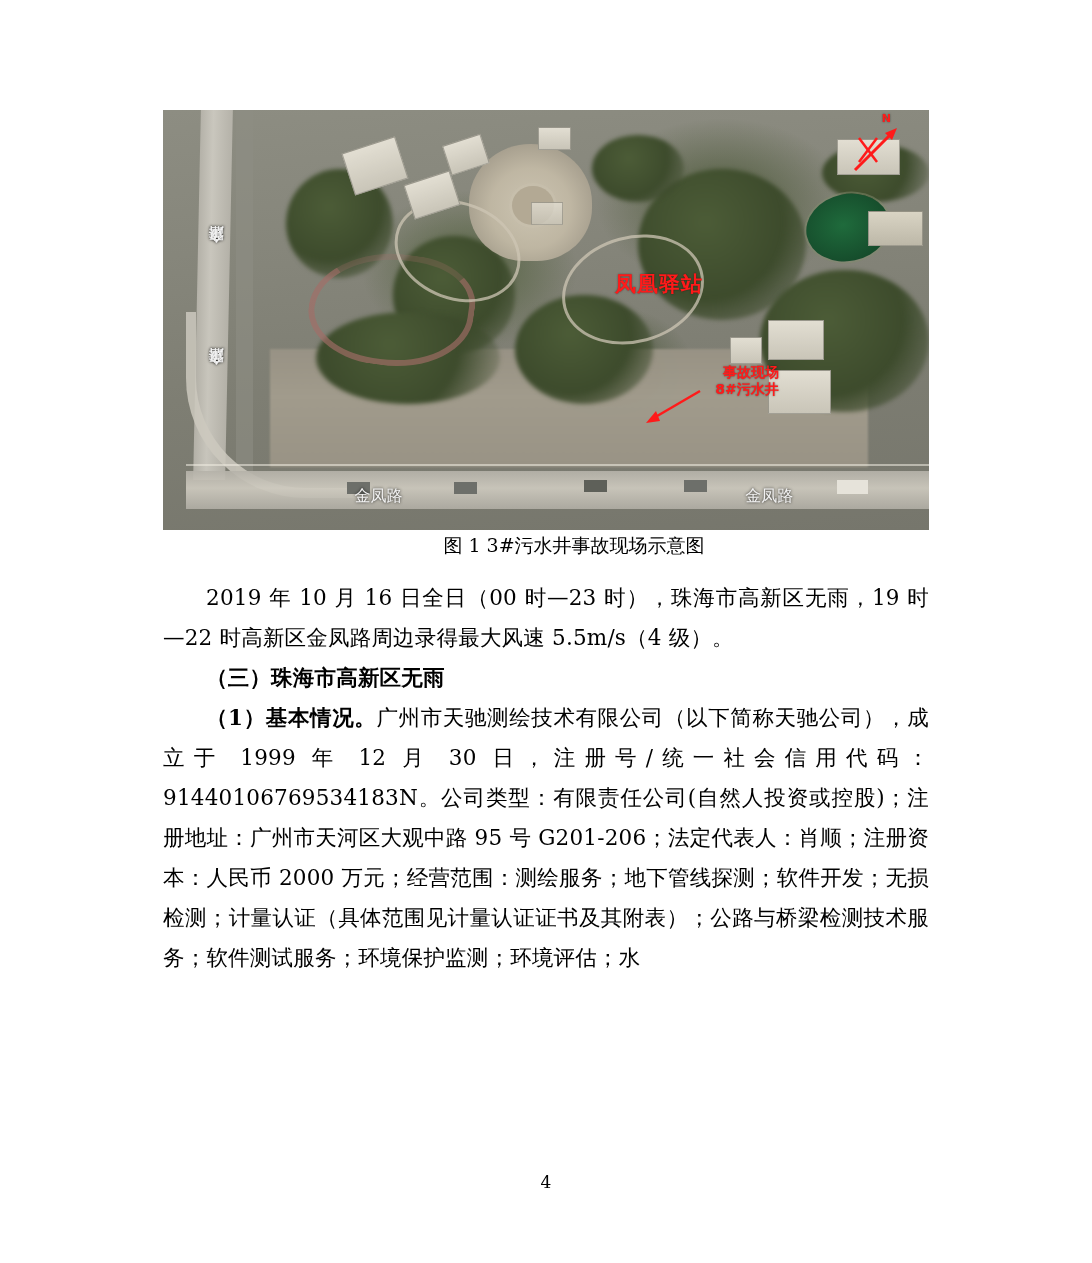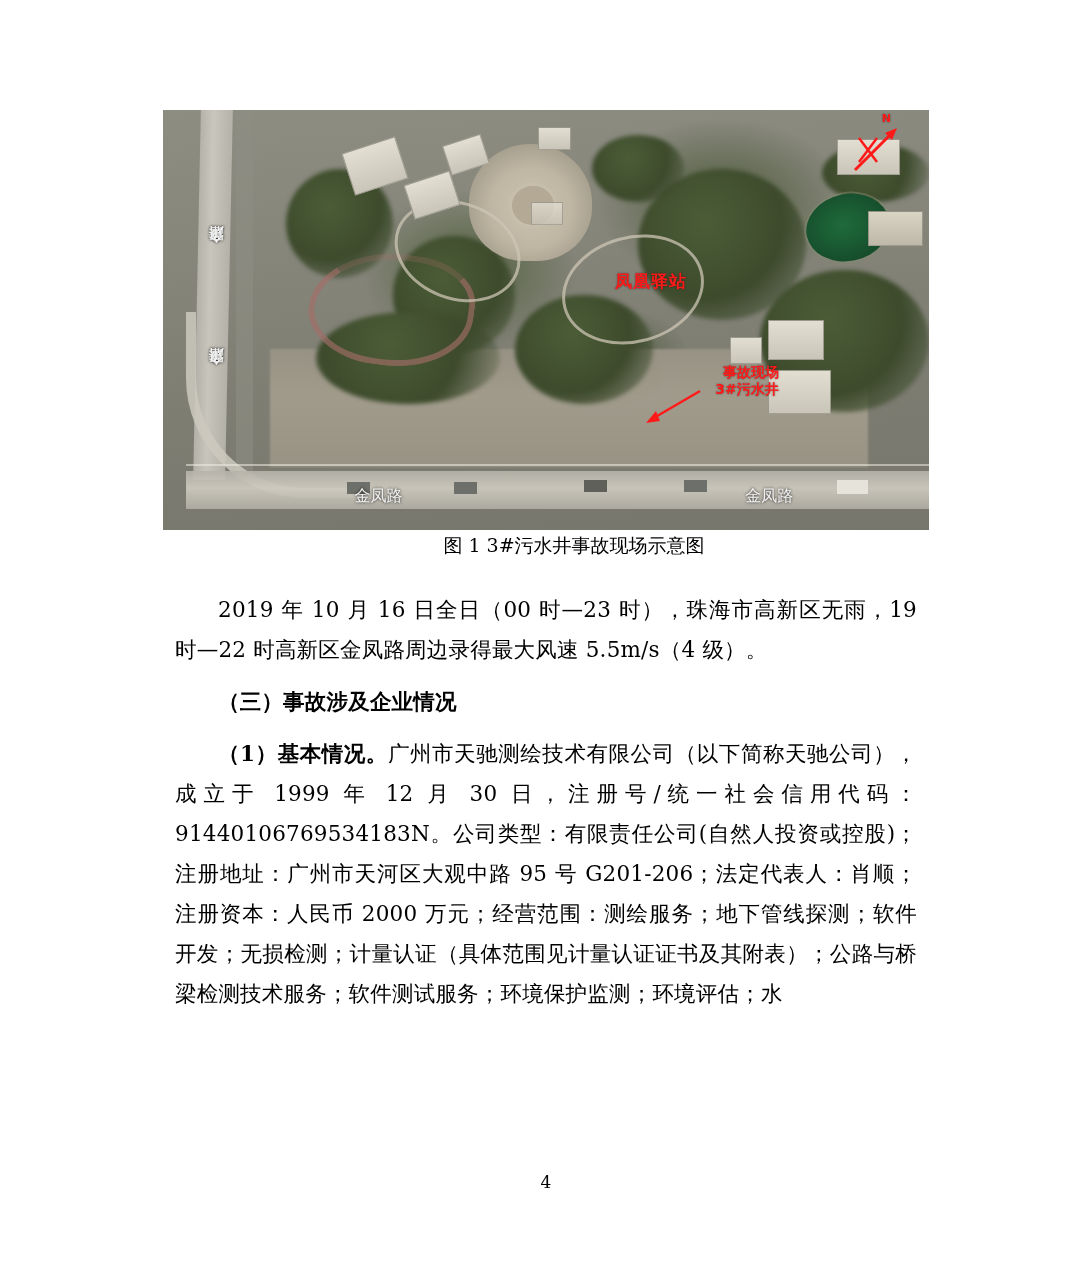--- a/index.html
+++ b/index.html
@@ -166,21 +166,21 @@
     letter-spacing: 1px;
   }
   .red-label {
     position: absolute;
     color: #ff1a1a;
     font-weight: bold;
     font-family: "DejaVu Sans", "Liberation Sans", sans-serif;
     text-shadow: 0 0 2px rgba(0,0,0,.5);
     white-space: nowrap;
   }
-  .red-label.big { font-size: 17px; letter-spacing: 1px; text-align: right; }
+  .red-label.big { font-size: 21px; letter-spacing: 1px; text-align: right; }
   .red-label.small { font-size: 14px; line-height: 1.25; text-align: center; margin-left: 20px; }
 
   .north-arrow {
     position: absolute;
     right: 26px;
     top: 12px;
     width: 62px;
     height: 60px;
   }
 
@@ -199,21 +199,21 @@
   .body-text {
     position: absolute;
     left: 163px;
     top: 578px;
     width: 766px;
     font-size: 21.5px;
     line-height: 40px;
     letter-spacing: .2px;
     text-align: justify;
   }
-  .p { margin: 12px; }
+  .p { margin: 0; }
   .indent { text-indent: 2em; }
   .bold { font-weight: bold; }
 
   .page-number {
     position: absolute;
     left: 0;
     top: 1172px;
     width: 1092px;
     text-align: center;
     font-size: 17px;
@@ -273,35 +273,35 @@
       <svg class="north-arrow" viewBox="0 0 62 60">
         <line x1="14" y1="48" x2="52" y2="10" stroke="#ff1a1a" stroke-width="3"></line>
         <polygon points="56,6 44,11 51,18" fill="#ff1a1a"></polygon>
         <line x1="18" y1="16" x2="36" y2="40" stroke="#ff1a1a" stroke-width="2.5"></line>
         <line x1="36" y1="16" x2="18" y2="40" stroke="#ff1a1a" stroke-width="2.5"></line>
       </svg>
       <div class="red-label" style="right:38px;top:2px;font-size:11px;">N</div>
 
       <div class="red-label big" style="left:59%;top:38%;">凤凰驿站</div>
       <div class="red-label small" style="left:70.5%;top:60.5%;">事故现场</div>
-      <div class="red-label small" style="left:69.5%;top:64.5%;">3#污水井</div>
+      <div class="red-label small" style="left:69.5%;top:64.5%;">8#污水井</div>
       <svg style="position:absolute;left:62%;top:66%;width:70px;height:42px;" viewBox="0 0 70 42">
         <line x1="62" y1="4" x2="14" y2="32" stroke="#ff1a1a" stroke-width="2.5"></line>
         <polygon points="8,36 22,34 18,24" fill="#ff1a1a"></polygon>
       </svg>
 
       <div class="map-road-label vert-label" style="left:5.6%;top:34%;">金唐路</div>
       <div class="map-road-label vert-label" style="left:5.6%;top:63%;">金唐路</div>
       <div class="map-road-label" style="left:25%;top:89.5%;">金凤路</div>
       <div class="map-road-label" style="left:76%;top:89.5%;">金凤路</div>
     </div>
   </div>
 
   <div class="fig-caption">图 1 3#污水井事故现场示意图</div>
 
   <div class="body-text">
     <p class="p indent">2019 年 10 月 16 日全日（00 时—23 时），珠海市高新区无雨，19 时—22 时高新区金凤路周边录得最大风速 5.5m/s（4 级）。</p>
-    <p class="p indent bold">（三）事故涉及企业情况</p>
+    <p class="p indent bold">（三）珠海市高新区无雨</p>
     <p class="p indent"><span class="bold">（1）基本情况。</span><span>广州市天驰测绘技术有限公司（以下简称天驰公司），成立于 1999 年 12 月 30 日，注册号/统一社会信用代码：91440106769534183N。公司类型：有限责任公司(自然人投资或控股)；注册地址：广州市天河区大观中路 95 号 G201-206；法定代表人：肖顺；注册资本：人民币 2000 万元；经营范围：测绘服务；地下管线探测；软件开发；无损检测；计量认证（具体范围见计量认证证书及其附表）；公路与桥梁检测技术服务；软件测试服务；环境保护监测；环境评估；水</span></p>
   </div>
 
   <div class="page-number">4</div>
 </div>
 
 </body></html>

